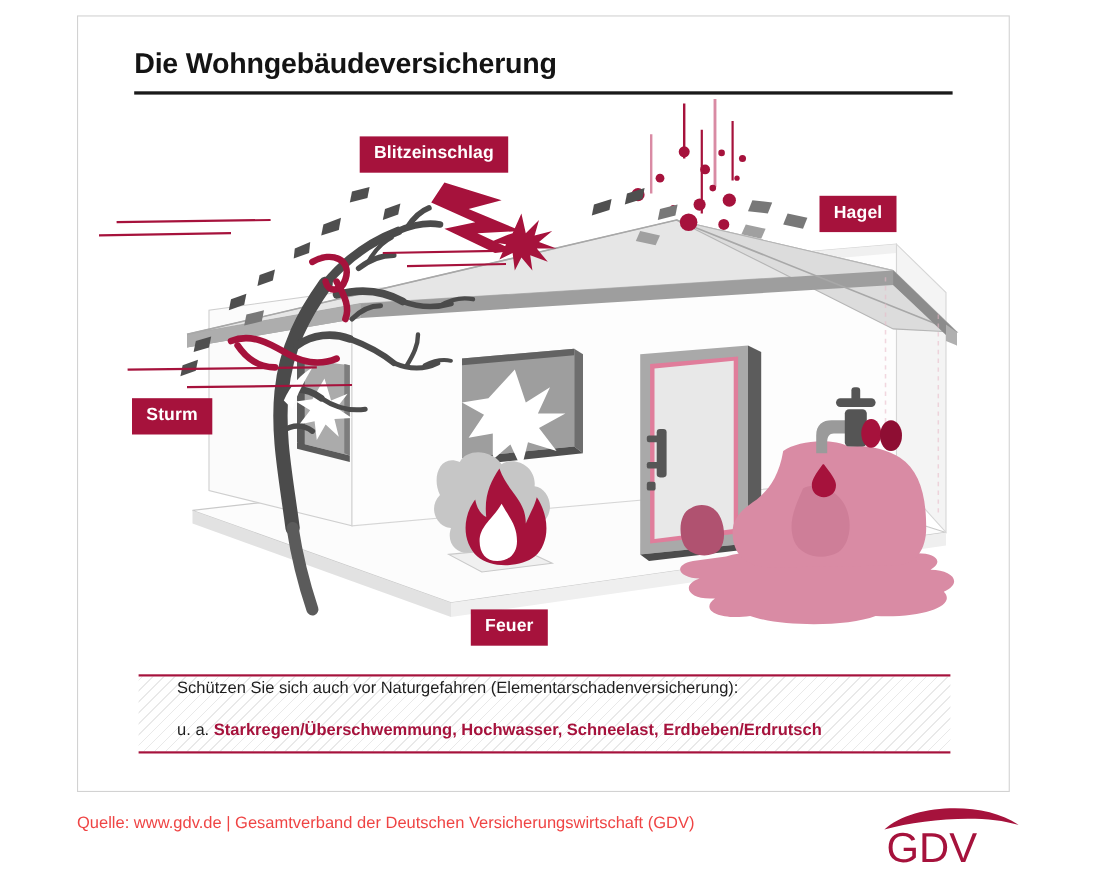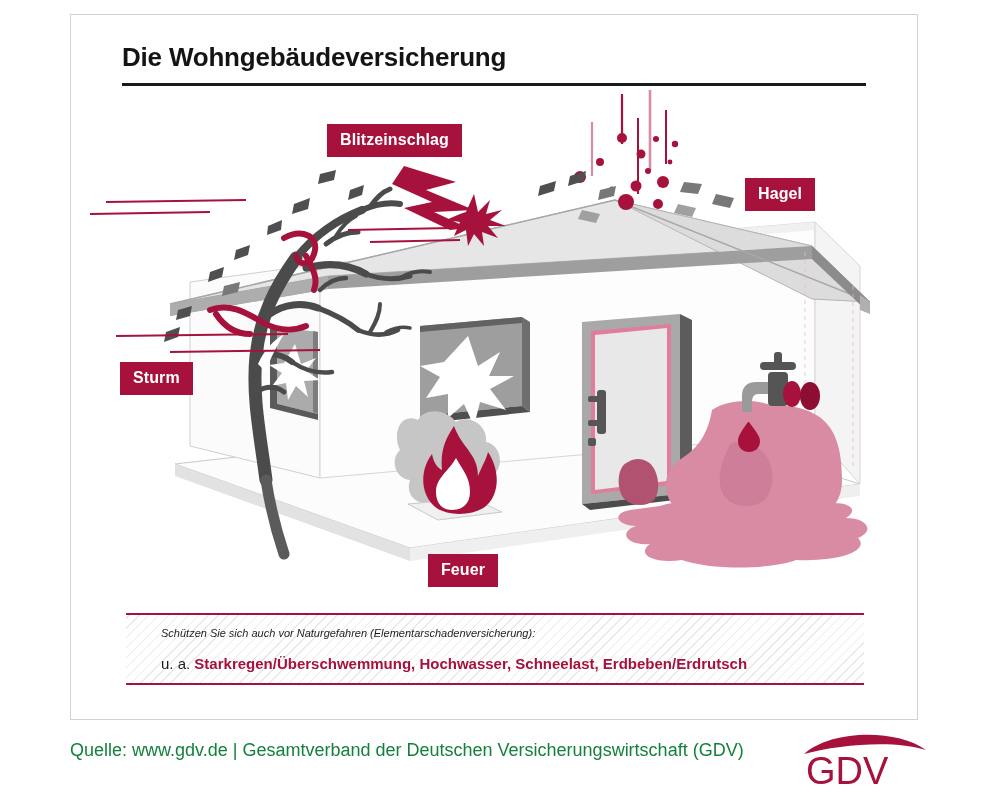--- a/index.html
+++ b/index.html
@@ -64,35 +64,35 @@
     box-sizing:border-box;
     border-top:2px solid #A6123C;
     border-bottom:2px solid #A6123C;
     background-color:#ffffff;
     background-image:repeating-linear-gradient(
        -45deg,
        #e9e9e9 0px, #e9e9e9 1px,
        #ffffff 1px, #ffffff 7px);
   }
   .infobox .line1{
-    position:absolute;left:35px;top:12px;
-    font-size:11px;color:#1d1d1d;white-space:nowrap;font-style:italic;
+    position:absolute;left:35px;top:2px;
+    font-size:15px;color:#1d1d1d;white-space:nowrap;
   }
   .infobox .line2{
     position:absolute;left:35px;top:40px;
     font-size:15px;color:#1d1d1d;white-space:nowrap;
   }
   .infobox .line2 .hl{
     color:#A6123C;font-weight:bold;
   }
 
   
   .source{
     position:absolute;left:70px;top:740px;
-    font-size:18px;color:#15803d;white-space:nowrap;
+    font-size:15px;color:#ef4444;white-space:nowrap;
   }
   .logo{position:absolute;left:800px;top:728px;width:130px;height:62px;}
 </style>
 </head>
 <body>
 
 <div id="stage">
 
   <div class="frame"></div>
 

